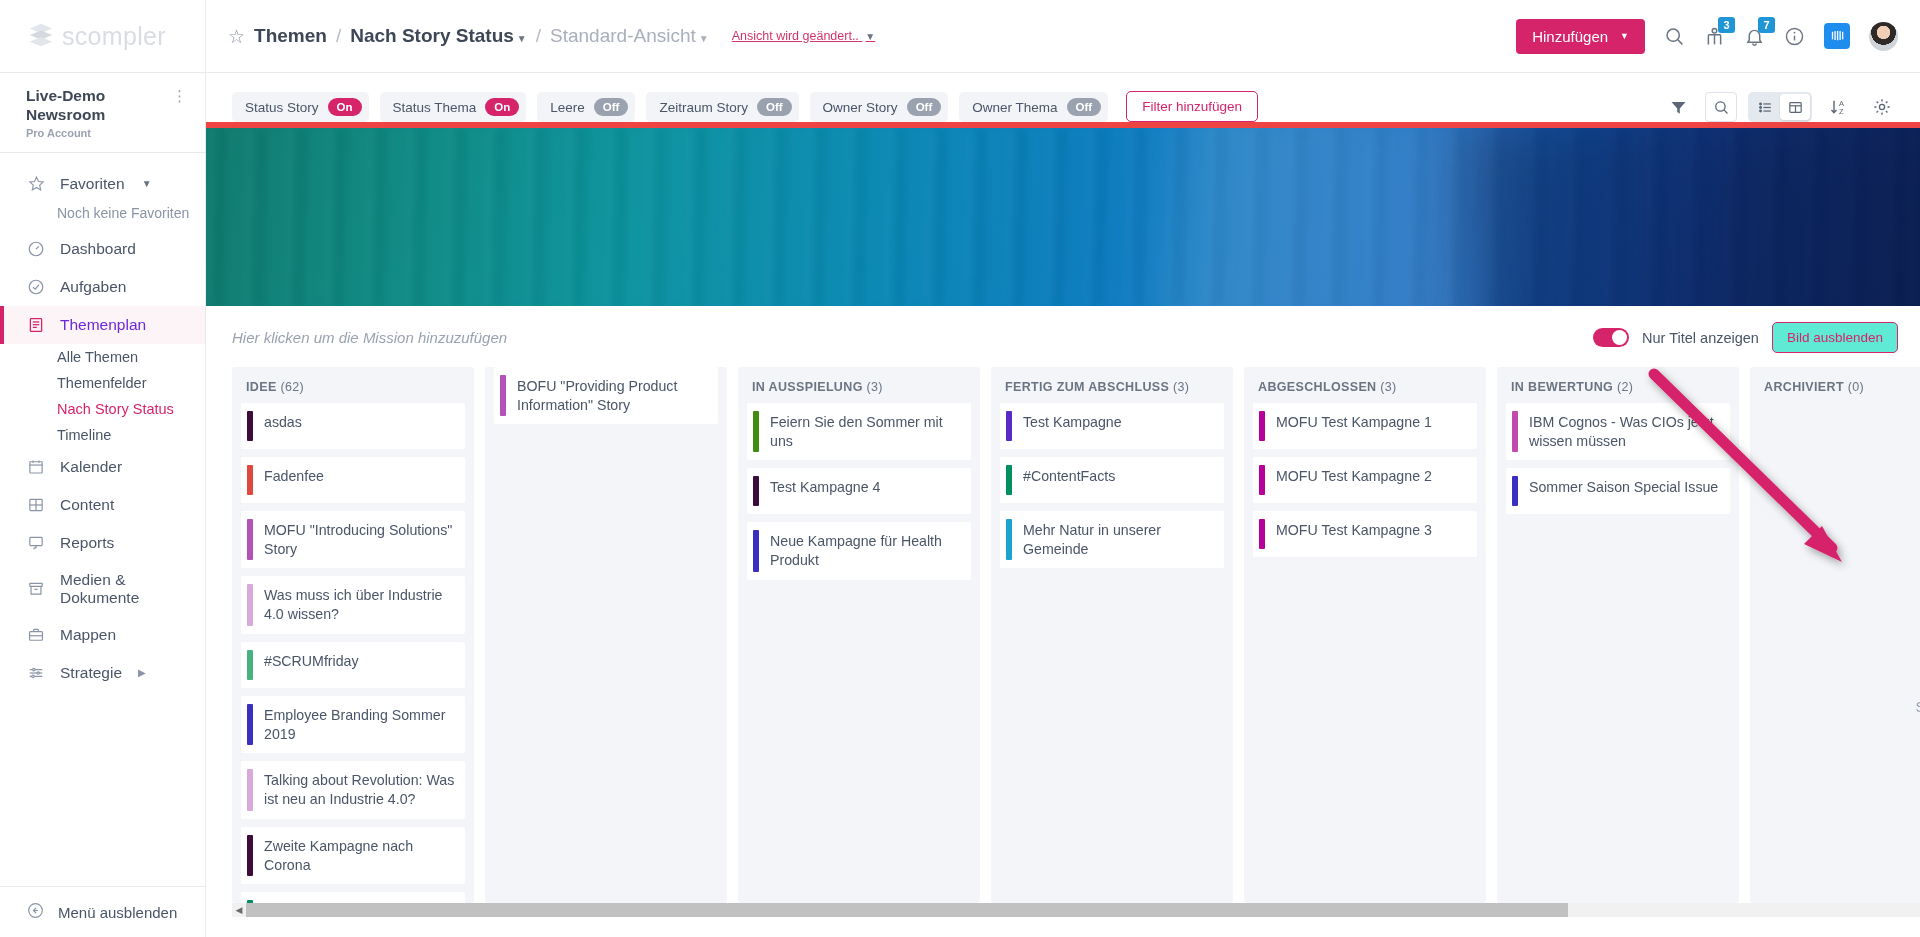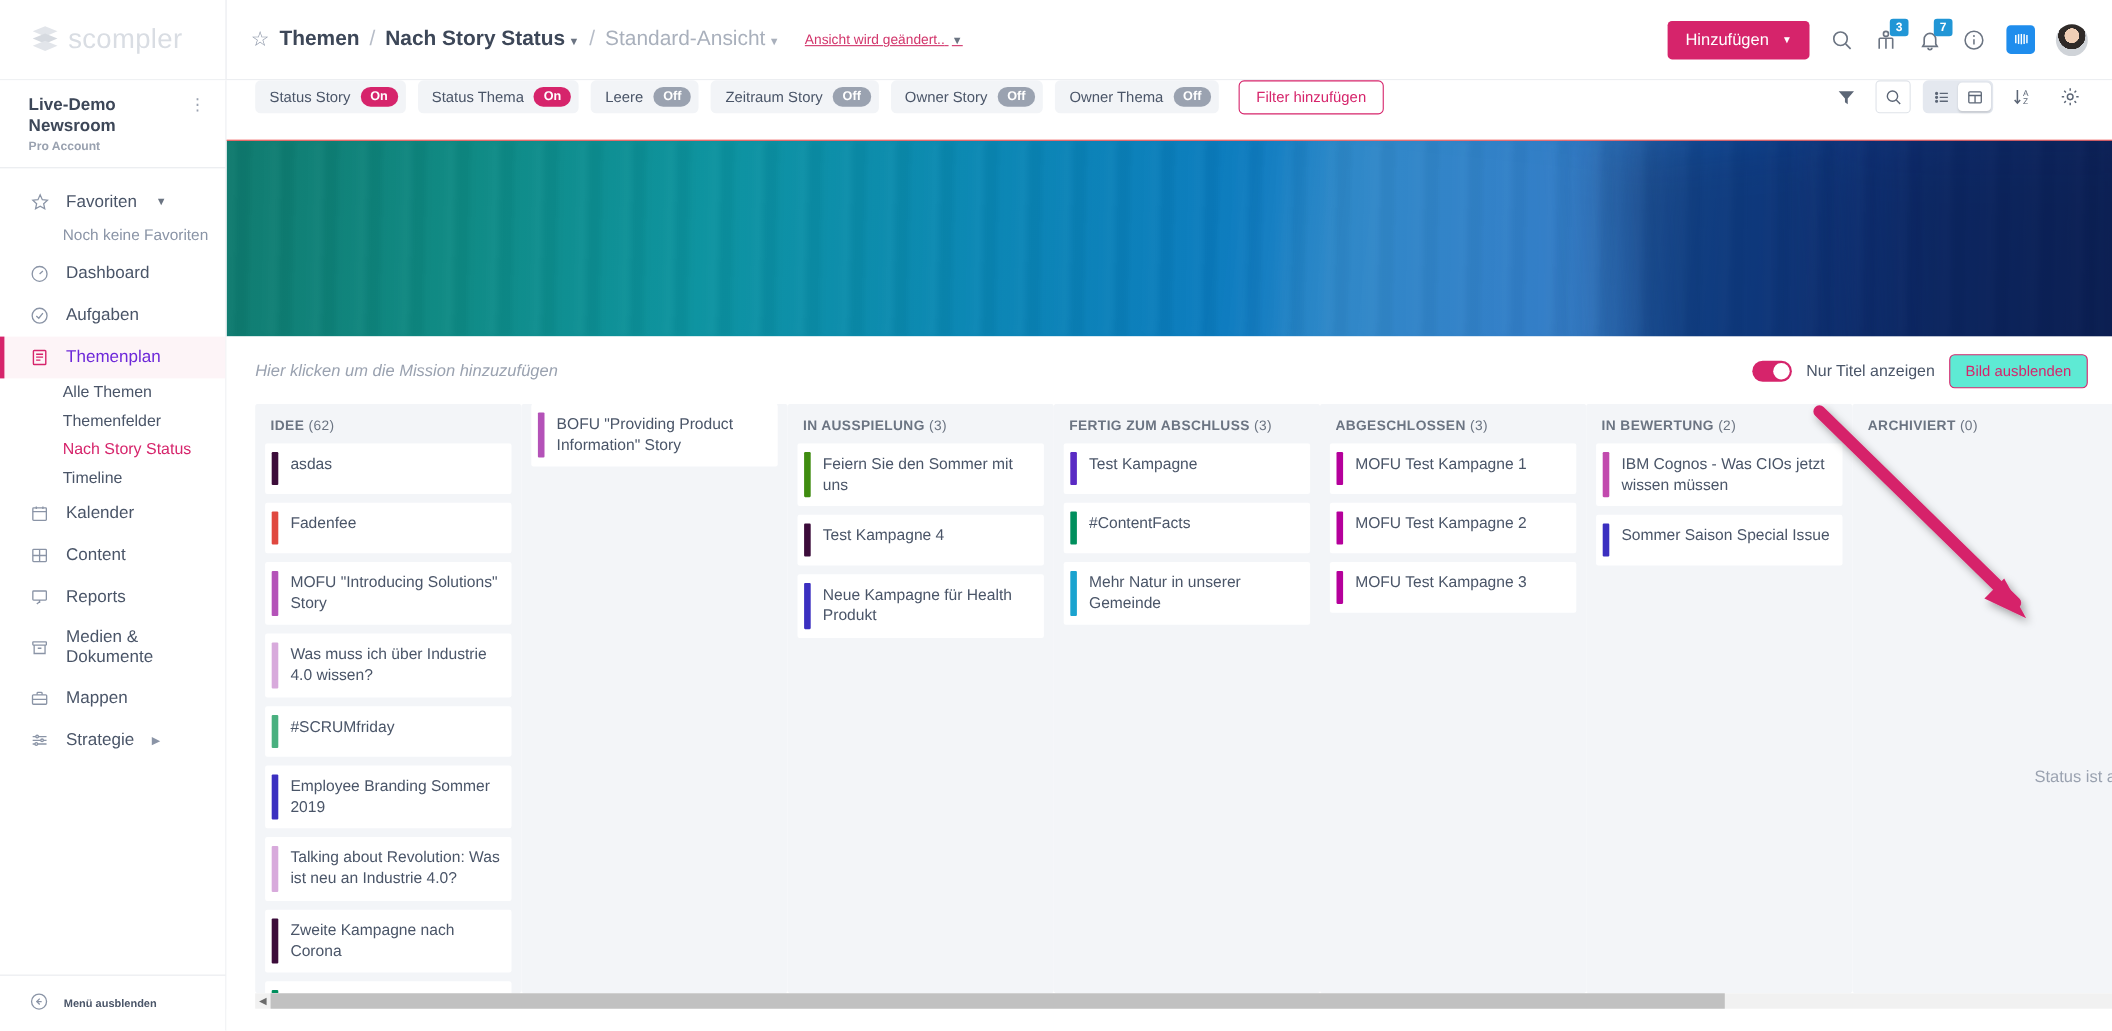--- a/index.html
+++ b/index.html
@@ -66,26 +66,26 @@
     font-size: 15.5px; color: #4a5568; cursor: pointer; position: relative;
   }
   .nav-item .ico { width: 20px; height: 20px; flex-shrink:0; display:flex; align-items:center; justify-content:center; color:#8a94a6; }
   .nav-item.active { color: #6d28d9; background: #fdf4f7; }
   .nav-item.active .ico { color: #d6246b; }
   .nav-item.active::before { content:""; position:absolute; left:0; top:0; bottom:0; width:4px; background:#d6246b; }
   .nav-sub { padding: 5px 0 5px 57px; font-size: 14.5px; color: #4a5568; cursor: pointer; }
   .nav-sub.active { color: #d6246b; }
   .nav-sub.note { color: #8a94a6; font-size: 14px; cursor: default; padding-top:2px; padding-bottom:9px;}
   .nav-item .arrow-right { font-size: 10px; color:#8a94a6; margin-left: 2px; }
-  .sidebar-foot { border-top: 1px solid #e8eaee; padding: 14px 0 14px 26px; display: flex; align-items: center; gap: 13px; font-size: 10px; color: #4a5568; cursor: pointer; font-weight: bold; }
+  .sidebar-foot { border-top: 1px solid #e8eaee; padding: 14px 0 14px 26px; display: flex; align-items: center; gap: 13px; font-size: 15px; color: #4a5568; cursor: pointer; }
 
   
   .content { flex: 1; min-width: 0; display: flex; flex-direction: column; background: #fff; }
 
-  .filterbar { height: 55px; flex-shrink: 0; display: flex; align-items: flex-start; padding: 0 22px 0 26px; gap: 11px; border-bottom: 1px solid #ef4444; }
+  .filterbar { height: 55px; flex-shrink: 0; display: flex; align-items: flex-end; padding: 0 22px 0 26px; gap: 11px; border-bottom: 6px solid #ef4444; }
   .chip {
     display: flex; align-items: center; gap: 9px; background: #f2f4f7; border-radius: 5px;
     height: 30px; padding: 0 7px 0 13px; font-size: 13.5px; color: #4a5568; cursor: pointer; white-space: nowrap;
   }
   .pill { border-radius: 11px; color: #fff; font-size: 11.5px; font-weight: 700; padding: 3px 9px; line-height: 1.1; }
   .pill.on { background: #d6246b; }
   .pill.off { background: #9aa2b0; }
   .btn-addfilter {
     border: 1px solid #d6246b; color: #d6246b; background: #fff; border-radius: 5px;
     height: 31px; padding: 0 15px; font-size: 13.5px; cursor: pointer; font-family: inherit; margin-left: 7px;
@@ -116,21 +116,21 @@
   
   .board-area { flex: 1; min-height: 0; display: flex; flex-direction: column; background: #fff; position: relative; }
   .mission-row { display: flex; align-items: center; justify-content: space-between; padding: 16px 22px 14px 26px; }
   .mission-hint { font-style: italic; font-size: 15px; color: #9aa2b0; cursor: pointer; }
   .mission-ctrl { display: flex; align-items: center; gap: 13px; }
   .toggle { width: 36px; height: 19px; border-radius: 10px; background: #d6246b; position: relative; cursor: pointer; }
   .toggle .knob { position: absolute; top: 2px; right: 2px; width: 15px; height: 15px; border-radius: 50%; background: #fff; }
   .toggle-label { font-size: 14.5px; color: #4a5568; }
   .btn-hideimg { border: 1px solid #d6246b; color: #d6246b; background:#5eead4; border-radius: 5px; height: 31px; padding: 0 14px; font-size: 13.5px; cursor: pointer; font-family: inherit; }
 
-  .columns { flex: 1; min-height: 0; display: flex; padding: 0 0 0 26px; overflow: hidden; position: relative; }
+  .columns { flex: 1; min-height: 0; display: flex; gap: 11px; padding: 0 0 0 26px; overflow: hidden; position: relative; }
   .column { width: 242px; flex-shrink: 0; background: #f3f5f8; border-radius: 3px; display: flex; flex-direction: column; overflow: hidden; position: relative; }
   .col-head { padding: 13px 14px 9px 14px; font-size: 12.5px; font-weight: 700; color: #6b7482; letter-spacing: .35px; white-space: nowrap; }
   .col-head .cnt { font-weight: 400; }
   .col-body { flex: 1; min-height:0; padding: 0 9px 10px 9px; overflow: hidden; }
   .card { background: #fff; border-radius: 2px; display: flex; align-items: stretch; margin-bottom: 8px; min-height: 46px; cursor: pointer; }
   .card-bar { width: 6px; flex-shrink: 0; margin: 8px 0 8px 6px; border-radius: 1px; }
   .card-title { padding: 10px 10px 10px 11px; font-size: 14.2px; line-height: 1.32; color: #4a5568; }
   .col-empty-note { position: absolute; bottom: 188px; right: -6px; font-size: 15px; color: #9aa2b0; white-space: nowrap; }
 
   

